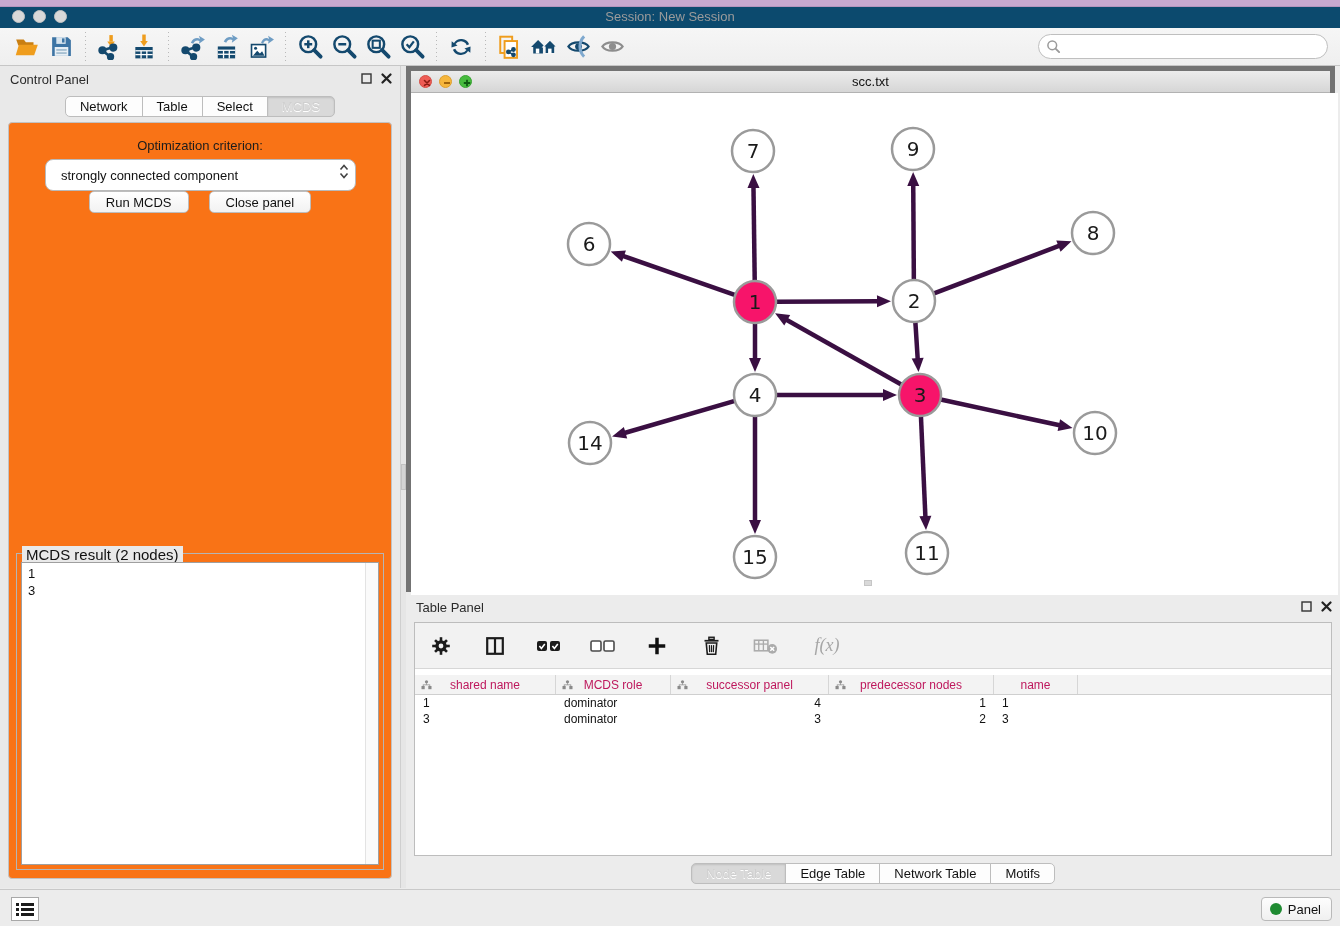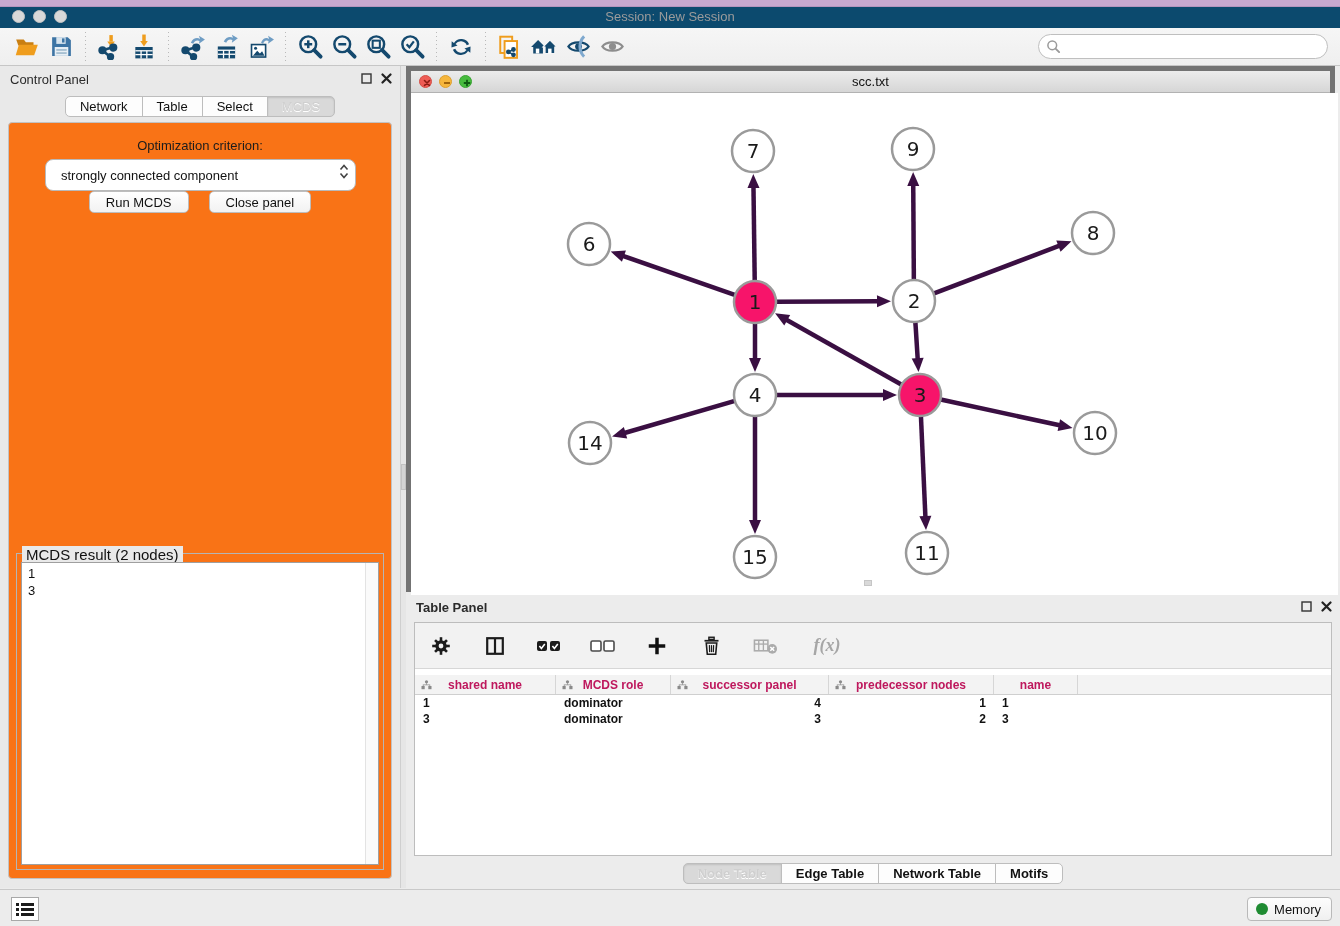--- a/index.html
+++ b/index.html
@@ -84,21 +84,21 @@
   .net-titlebar {
     position:absolute; left:0; top:0; width:100%; height:22px;
     background:linear-gradient(#ececec,#d6d6d6); border-bottom:1px solid #b2b2b2;
   }
   .net-titlebar .nt-title { position:absolute; left:0; right:0; top:3px; text-align:center; font-size:13px; color:#111; }
   .net-tl-group { position:absolute; left:8px; top:4px; display:flex; gap:7px; }
   .net-canvas { position:absolute; left:0; top:22px; width:927px; height:502px; background:#fff; overflow:hidden; }
   .net-canvas svg text { font-family:"DejaVu Sans",sans-serif; }
   .net-grip { position:absolute; left:453px; bottom:1px; width:8px; height:6px; background:#d9d9d9; border:1px solid #c6c6c6; }
   
-  .table-panel { position:absolute; left:406px; top:596px; width:934px; height:292px; background:#ececec;font-weight:bold; }
+  .table-panel { position:absolute; left:406px; top:596px; width:934px; height:292px; background:#ececec; }
   .table-card { position:absolute; left:8px; top:26px; width:918px; height:234px; background:#fff; border:1px solid #bdbdbd; }
   .tp-toolbar { position:absolute; left:0; top:0; width:100%; height:46px; background:#f2f2f2; border-bottom:1px solid #d7d7d7; display:flex; align-items:center; gap:26px; padding-left:12px; }
   .tp-btn { width:28px; height:30px; display:flex; align-items:center; justify-content:center; }
   .fx-label { font-family:"Liberation Serif",serif; font-style:italic; font-size:18px; color:#a6a6a6; }
   .tp-table { position:absolute; left:0; top:52px; width:100%; }
   .tp-header { display:flex; height:20px; background:#f3f3f3; border-bottom:1px solid #cfcfcf; }
   .tp-col { position:relative; border-right:1px solid #d6d6d6; display:flex; align-items:center; justify-content:center; font-size:12px; color:#be185d; }
   .tp-col svg { position:absolute; left:6px; top:5px; }
   .tp-row { display:flex; height:16px; font-size:12px; color:#111; align-items:center; }
   .tp-cell { padding:0 8px; white-space:nowrap; overflow:hidden; }
@@ -632,15 +632,15 @@
           <rect x="5" y="1" width="13" height="3"></rect>
         <rect x="0" y="6" width="3" height="3"></rect>
           <rect x="5" y="6" width="13" height="3"></rect>
         <rect x="0" y="11" width="3" height="3"></rect>
           <rect x="5" y="11" width="13" height="3"></rect>
       </g>
     </svg>
   </div>
   <div class="memory-btn">
     <span class="memory-dot"></span>
-    <span>Memory</span>
+    <span>Panel</span>
   </div>
 </div>
 
 </body></html>

